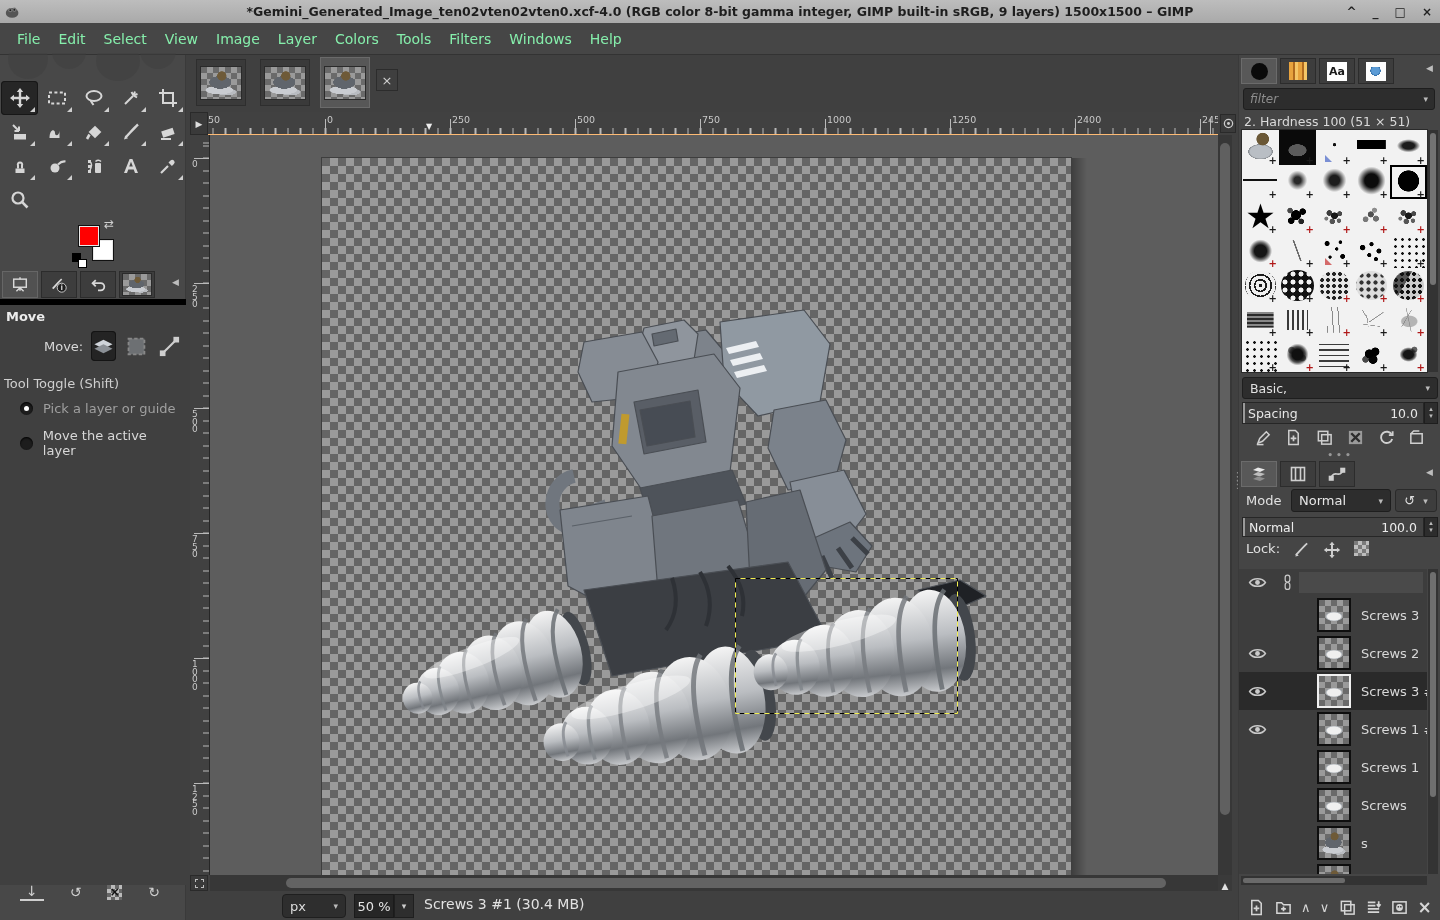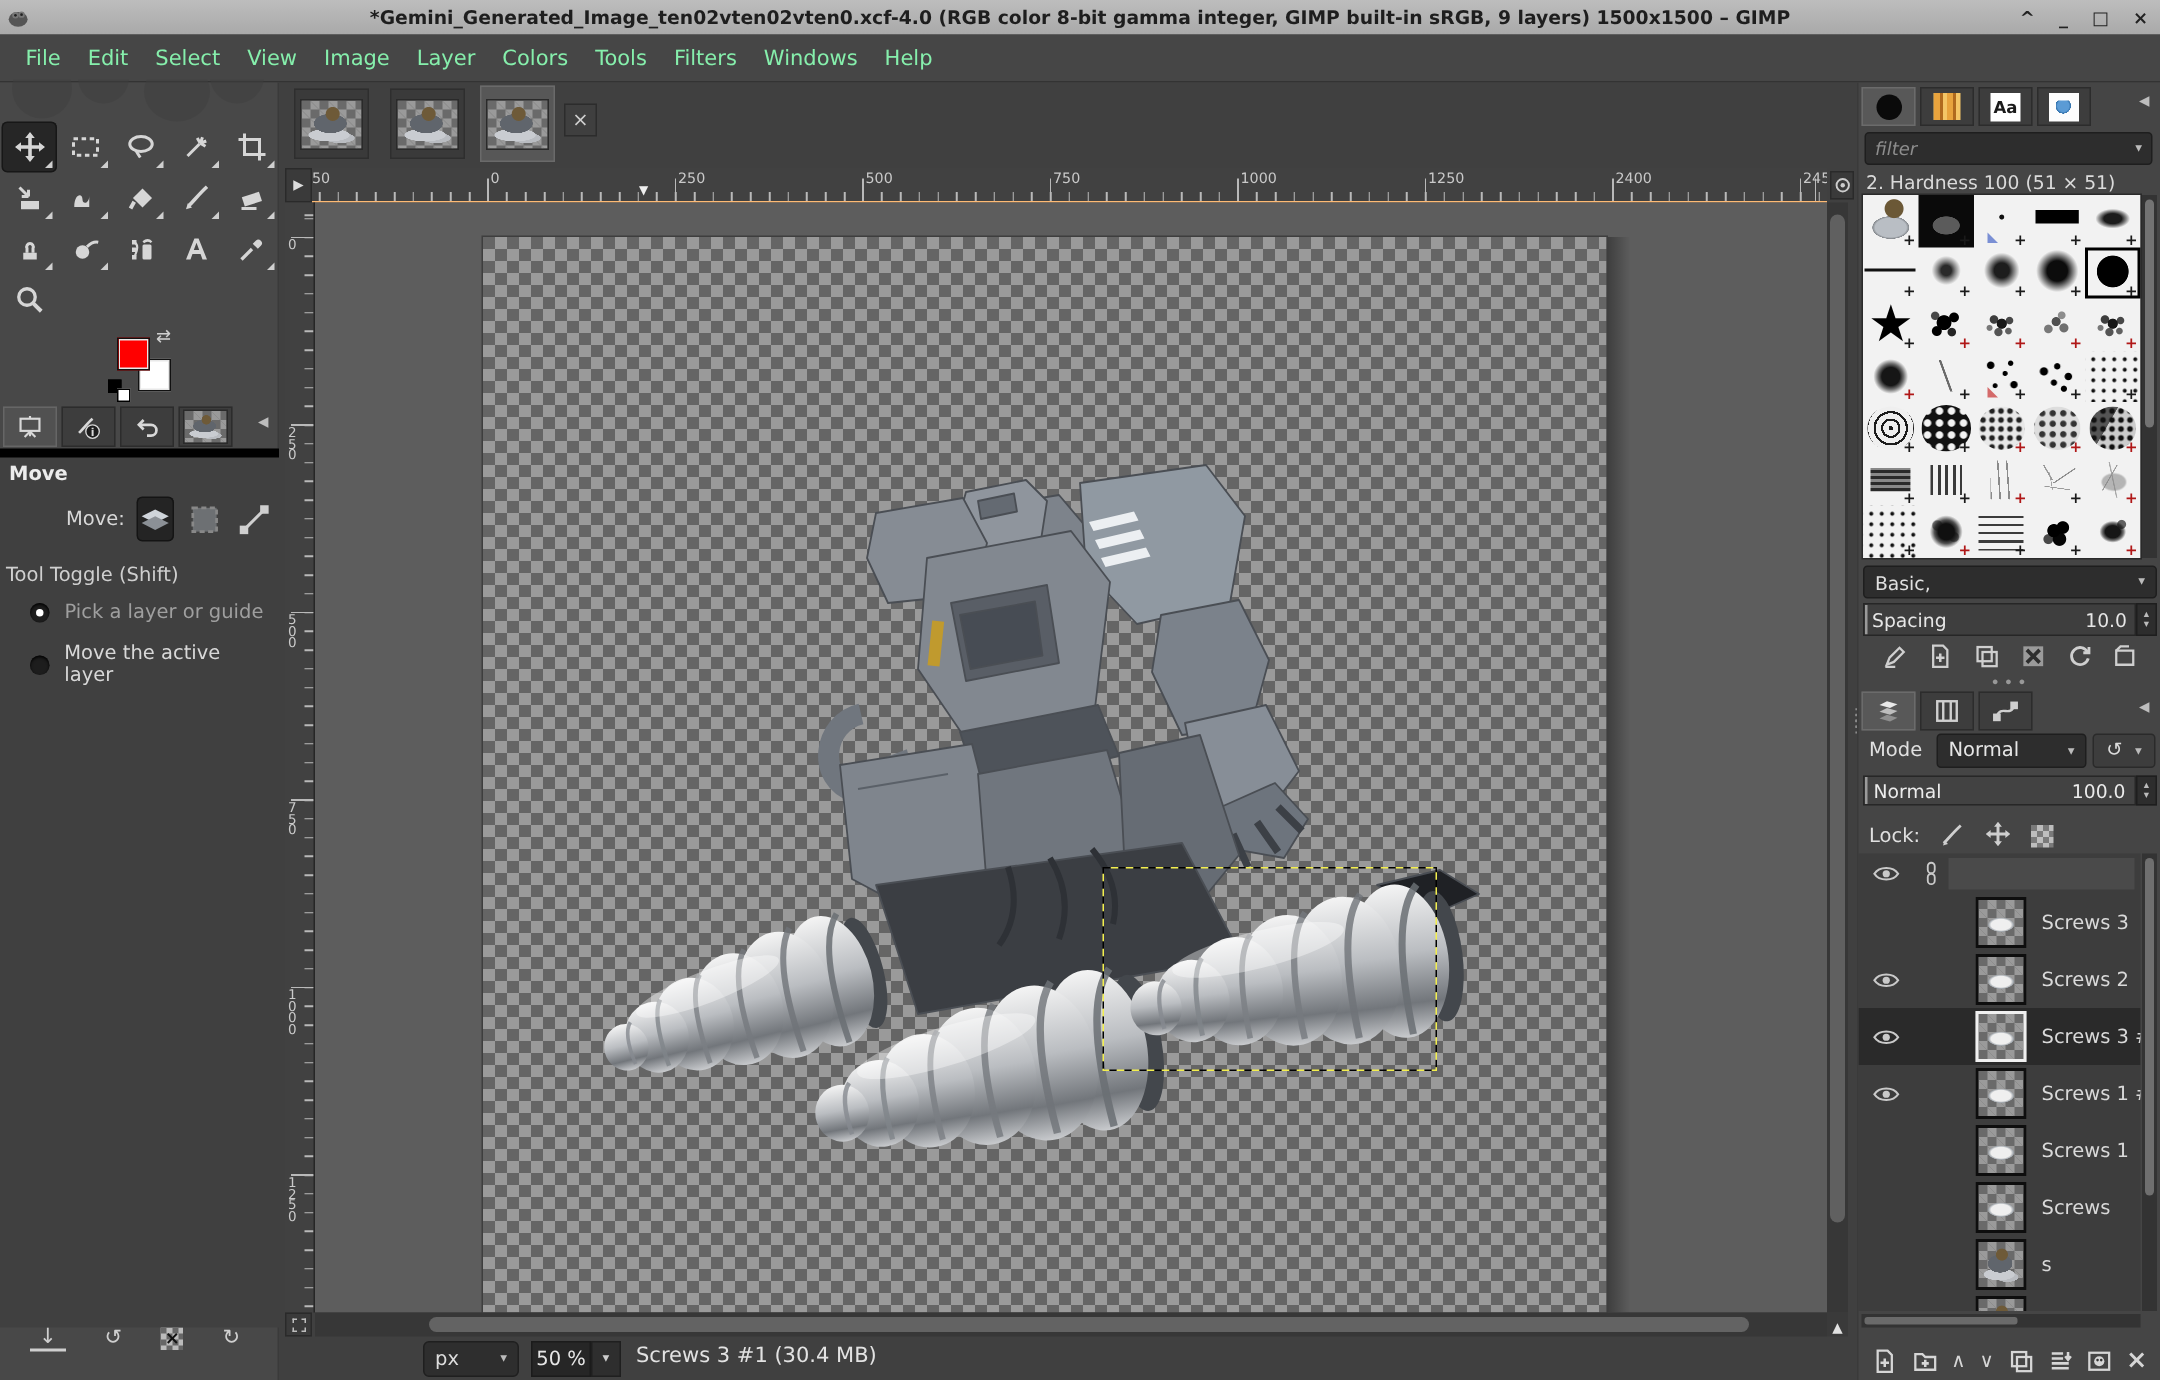--- a/index.html
+++ b/index.html
@@ -148,21 +148,21 @@
   .moderow{position:absolute;left:0;top:0;width:202px;height:26px;}
   .moderow .mlabel{position:absolute;left:7px;top:5px;font-size:13px;color:#e0e0e0;}
   .modedd{position:absolute;left:52px;top:1px;width:100px;height:23px;background:#2d2d2d;border:1px solid #1e1e1e;border-radius:3px;
     display:flex;align-items:center;justify-content:space-between;padding:0 7px;font-size:13px;color:#e6e6e6;}
   .modereset{position:absolute;left:156px;top:1px;width:42px;height:23px;background:#3d3d3d;border:1px solid #2a2a2a;border-radius:3px;
     display:flex;align-items:center;justify-content:space-evenly;color:#ddd;}
   .opacityrow{position:absolute;left:3px;top:29px;width:182px;height:20px;background:#424242;border:1px solid #272727;
     display:flex;align-items:center;justify-content:space-between;padding:0 6px;font-size:12.5px;color:#ececec;box-shadow:inset 2px 0 0 #9a9a9a;}
   .opspin{position:absolute;left:185px;top:29px;width:14px;height:20px;background:#2d2d2d;border:1px solid #1e1e1e;
     display:flex;flex-direction:column;align-items:center;justify-content:center;color:#bbb;font-size:7px;line-height:7px;}
-  .lockrow{position:absolute;left:0;top:53px;width:202px;height:24px;display:flex;align-items:flex-end;gap:13px;}
+  .lockrow{position:absolute;left:0;top:53px;width:202px;height:24px;display:flex;align-items:flex-start;gap:13px;}
   .lockrow .llabel{font-size:13px;color:#e0e0e0;margin-left:7px;}
   .lockrow svg{width:17px;height:17px;color:#cfcfcf;}
   .lockchecker{width:15px;height:15px;background:conic-gradient(#bdbdbd 25%,#7a7a7a 0 50%,#bdbdbd 0 75%,#7a7a7a 0) 0 0/8px 8px;}
   .layerlist{position:absolute;left:0;top:81px;width:188px;height:305px;background:#3d3d3d;overflow:hidden;}
   .lrow{position:relative;height:38px;display:flex;align-items:center;}
   .lrow.partial{height:27px;}
   .lrow.sel{background:#2a2a2a;}
   .eyecell{width:36px;display:flex;justify-content:center;}
   .eyecell svg{width:19px;height:13px;}
   .chaincell{width:24px;display:flex;justify-content:center;}

